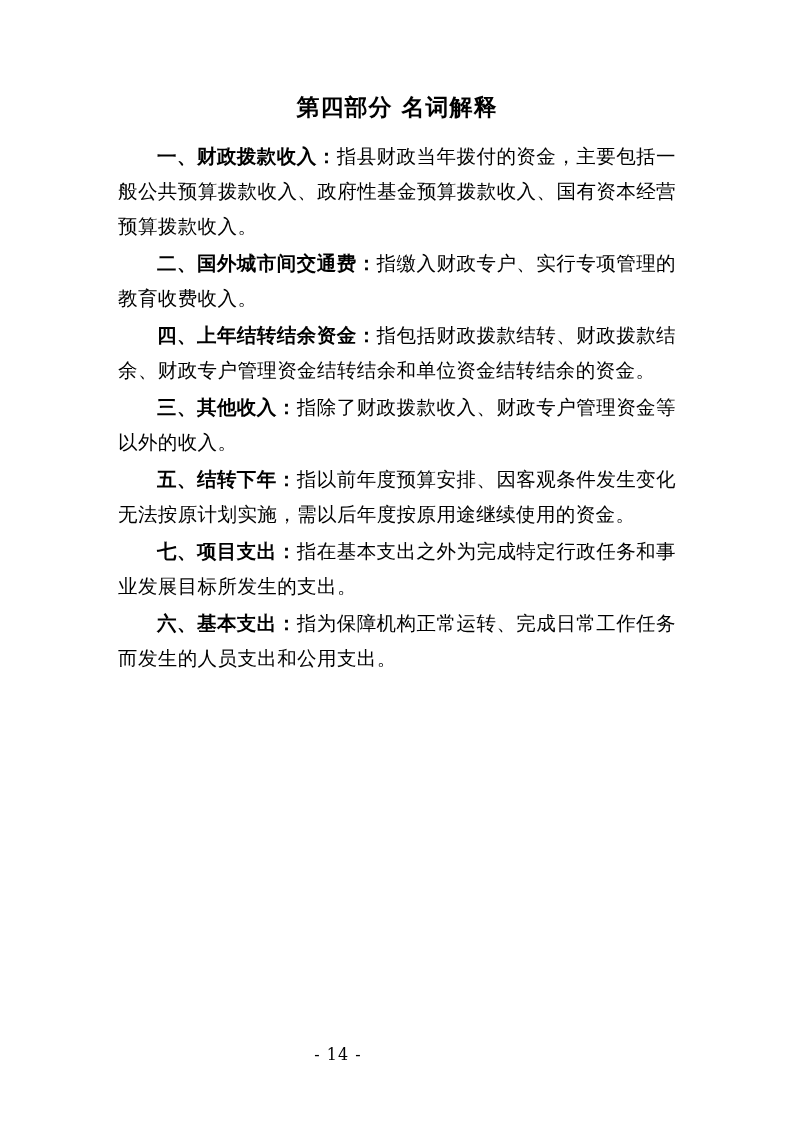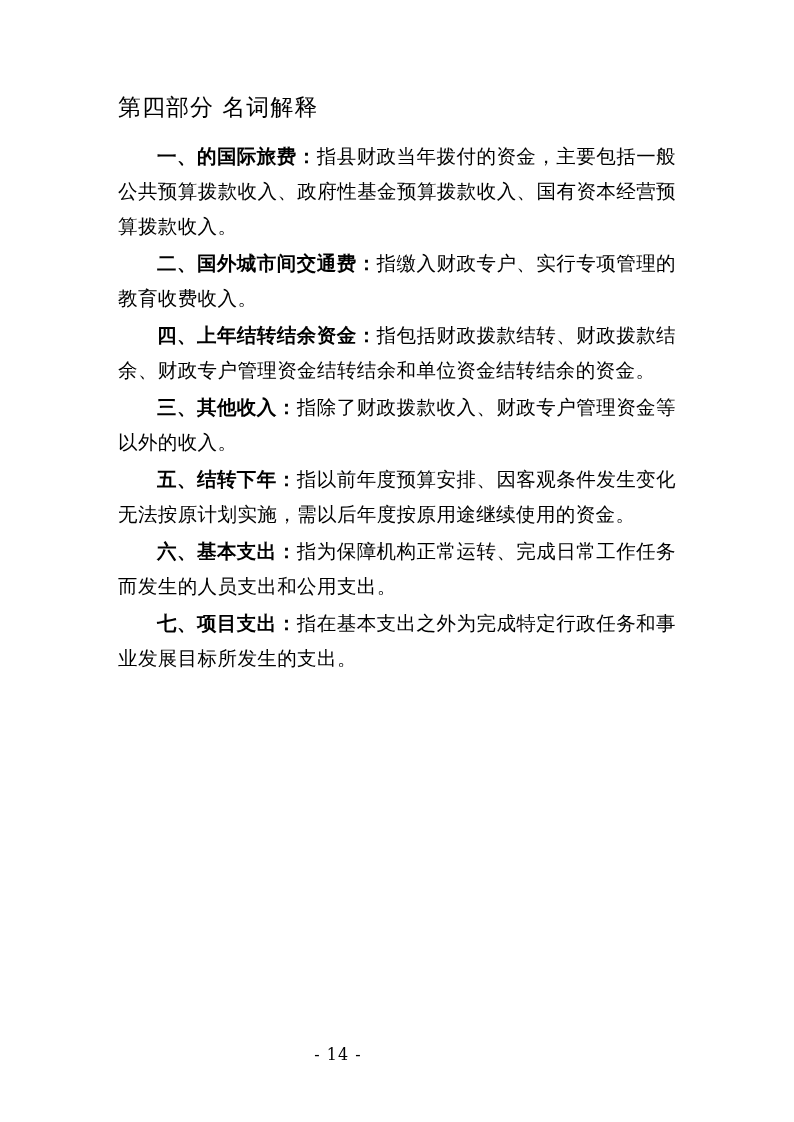--- a/index.html
+++ b/index.html
@@ -17,22 +17,23 @@
   }
   .page {
     position: absolute;
     left: 0; top: 0;
     width: 794px;
     height: 1122px;
     box-sizing: border-box;
     padding: 90px 118px 40px 118px;
   }
   .doc-title {
+    text-align: center;
     font-size: 23px;
-    font-weight: normal;
+    font-weight: bold;
     letter-spacing: 1px;
     margin: 0 0 14px 0;
     line-height: 1.5;
     font-family: "DejaVu Serif", "Liberation Serif", serif;
   }
   .para {
     font-size: 19.5px;
     line-height: 1.82;
     text-align: justify;
     text-justify: inter-ideograph;
@@ -53,29 +54,29 @@
     letter-spacing: 1px;
   }
 </style>
 </head>
 <body>
 
 <div class="page">
 
   <h1 class="doc-title">第四部分  名词解释</h1>
 
-  <p class="para"><span class="lead">一、的国际旅费：</span><span>指县财政当年拨付的资金，主要包括一般公共预算拨款收入、政府性基金预算拨款收入、国有资本经营预算拨款收入。</span></p>
+  <p class="para"><span class="lead">一、财政拨款收入：</span><span>指县财政当年拨付的资金，主要包括一般公共预算拨款收入、政府性基金预算拨款收入、国有资本经营预算拨款收入。</span></p>
 
   <p class="para"><span class="lead">二、国外城市间交通费：</span><span>指缴入财政专户、实行专项管理的教育收费收入。</span></p>
 
   <p class="para"><span class="lead">四、上年结转结余资金：</span><span>指包括财政拨款结转、财政拨款结余、财政专户管理资金结转结余和单位资金结转结余的资金。</span></p>
 
   <p class="para"><span class="lead">三、其他收入：</span><span>指除了财政拨款收入、财政专户管理资金等以外的收入。</span></p>
 
   <p class="para"><span class="lead">五、结转下年：</span><span>指以前年度预算安排、因客观条件发生变化无法按原计划实施，需以后年度按原用途继续使用的资金。</span></p>
 
+  <p class="para"><span class="lead">七、项目支出：</span><span>指在基本支出之外为完成特定行政任务和事业发展目标所发生的支出。</span></p>
+
   <p class="para"><span class="lead">六、基本支出：</span><span>指为保障机构正常运转、完成日常工作任务而发生的人员支出和公用支出。</span></p>
-
-  <p class="para"><span class="lead">七、项目支出：</span><span>指在基本支出之外为完成特定行政任务和事业发展目标所发生的支出。</span></p>
 
 
   <div class="footer">- 14 -</div>
 </div>
 
 </body></html>

